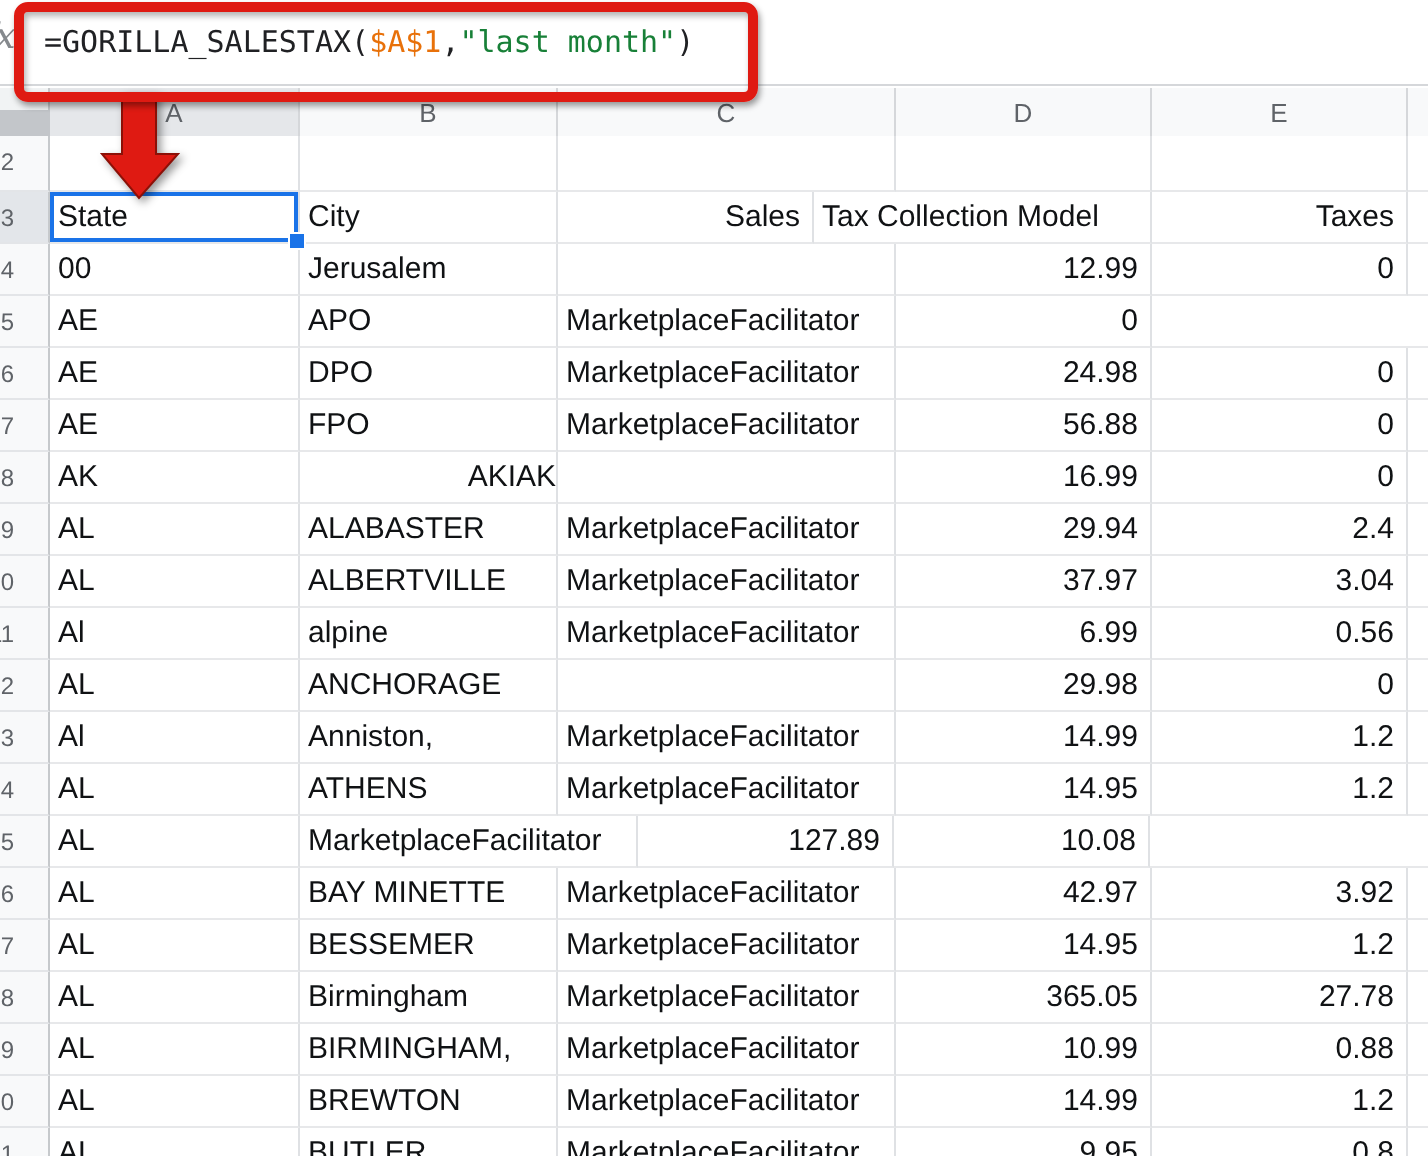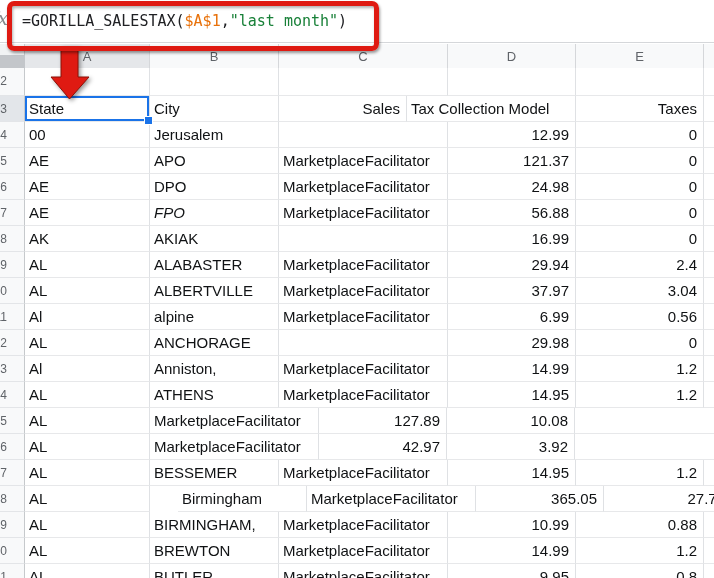--- a/index.html
+++ b/index.html
@@ -92,52 +92,51 @@
         <div class="cell num" style="width: 128px;"><span>0</span></div>
         <div class="cell fcol"></div>
       </div>
       <div class="row">
         <div class="rowhead">
           <span class="rownum">5</span>
         </div>
         <div class="cell" style="width: 125px;"><span>AE</span></div>
         <div class="cell" style="width: 129px;"><span>APO</span></div>
         <div class="cell" style="width: 169px;"><span>MarketplaceFacilitator</span></div>
-        <div class="cell num" style="width: 128px;"><span>121.37</span></div>
         <div class="cell num" style="width: 128px;"><span>0</span></div>
         <div class="cell fcol"></div>
       </div>
       <div class="row">
         <div class="rowhead">
           <span class="rownum">6</span>
         </div>
         <div class="cell" style="width: 125px;"><span>AE</span></div>
         <div class="cell" style="width: 129px;"><span>DPO</span></div>
         <div class="cell" style="width: 169px;"><span>MarketplaceFacilitator</span></div>
         <div class="cell num" style="width: 128px;"><span>24.98</span></div>
         <div class="cell num" style="width: 128px;"><span>0</span></div>
         <div class="cell fcol"></div>
       </div>
       <div class="row">
         <div class="rowhead">
           <span class="rownum">7</span>
         </div>
         <div class="cell" style="width: 125px;"><span>AE</span></div>
-        <div class="cell" style="width: 129px; font-style: italic;"><span>FPO</span></div>
+        <div class="cell" style="width: 129px;"><span>FPO</span></div>
         <div class="cell" style="width: 169px;"><span>MarketplaceFacilitator</span></div>
         <div class="cell num" style="width: 128px;"><span>56.88</span></div>
         <div class="cell num" style="width: 128px;"><span>0</span></div>
         <div class="cell fcol"></div>
       </div>
       <div class="row">
         <div class="rowhead">
           <span class="rownum">8</span>
         </div>
         <div class="cell" style="width: 125px;"><span>AK</span></div>
-        <div class="cell" style="width: 129px;"><span>AKIAK</span></div>
+        <div class="cell" style="width: 129px; text-align: right;"><span>AKIAK</span></div>
         <div class="cell" style="width: 169px;"><span></span></div>
         <div class="cell num" style="width: 128px;"><span>16.99</span></div>
         <div class="cell num" style="width: 128px;"><span>0</span></div>
         <div class="cell fcol"></div>
       </div>
       <div class="row">
         <div class="rowhead">
           <span class="rownum">9</span>
         </div>
         <div class="cell" style="width: 125px;"><span>AL</span></div>
@@ -210,20 +209,21 @@
         <div class="cell" style="width: 169px;"><span>MarketplaceFacilitator</span></div>
         <div class="cell num" style="width: 128px;"><span>127.89</span></div>
         <div class="cell num" style="width: 128px;"><span>10.08</span></div>
         <div class="cell fcol"></div>
       </div>
       <div class="row">
         <div class="rowhead">
           <span class="rownum">16</span>
         </div>
         <div class="cell" style="width: 125px;"><span>AL</span></div>
+        <div class="cell" style="width: 129px;"><span>BAY MINETTE</span></div>
         <div class="cell" style="width: 169px;"><span>MarketplaceFacilitator</span></div>
         <div class="cell num" style="width: 128px;"><span>42.97</span></div>
         <div class="cell num" style="width: 128px;"><span>3.92</span></div>
         <div class="cell fcol"></div>
       </div>
       <div class="row">
         <div class="rowhead">
           <span class="rownum">17</span>
         </div>
         <div class="cell" style="width: 125px;"><span>AL</span></div>
@@ -231,21 +231,21 @@
         <div class="cell" style="width: 169px;"><span>MarketplaceFacilitator</span></div>
         <div class="cell num" style="width: 128px;"><span>14.95</span></div>
         <div class="cell num" style="width: 128px;"><span>1.2</span></div>
         <div class="cell fcol"></div>
       </div>
       <div class="row">
         <div class="rowhead">
           <span class="rownum">18</span>
         </div>
         <div class="cell" style="width: 125px;"><span>AL</span></div>
-        <div class="cell" style="width: 129px; margin-left: 28px;"><span>Birmingham</span></div>
+        <div class="cell" style="width: 129px;"><span>Birmingham</span></div>
         <div class="cell" style="width: 169px;"><span>MarketplaceFacilitator</span></div>
         <div class="cell num" style="width: 128px;"><span>365.05</span></div>
         <div class="cell num" style="width: 128px;"><span>27.78</span></div>
         <div class="cell fcol"></div>
       </div>
       <div class="row">
         <div class="rowhead">
           <span class="rownum">19</span>
         </div>
         <div class="cell" style="width: 125px;"><span>AL</span></div>

